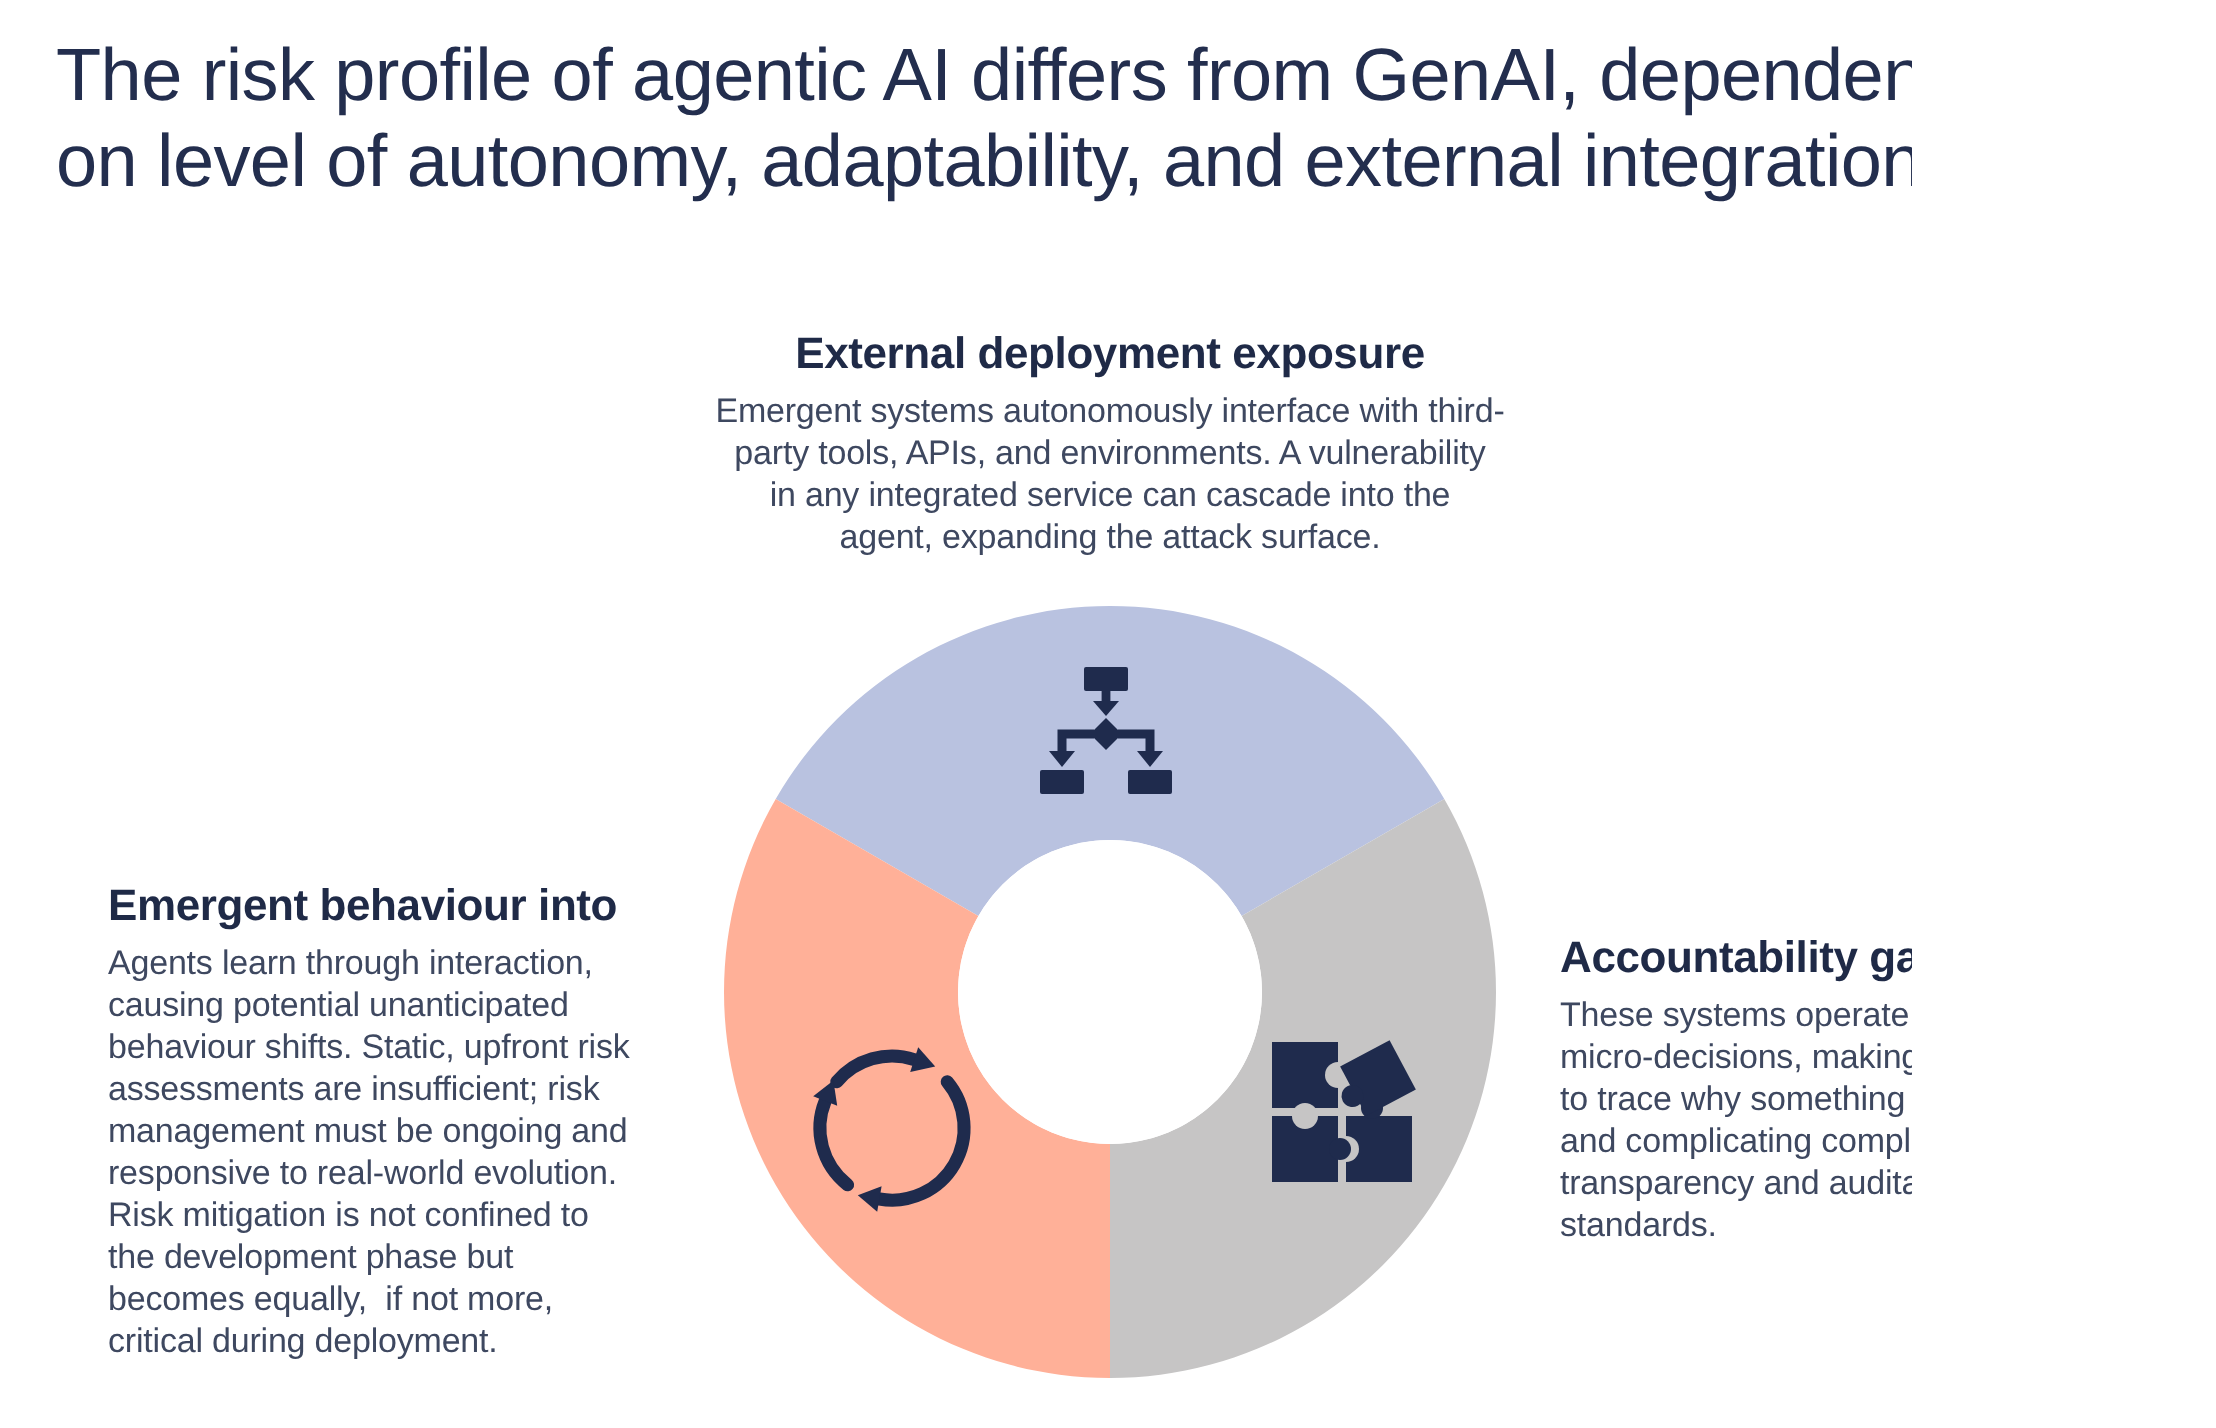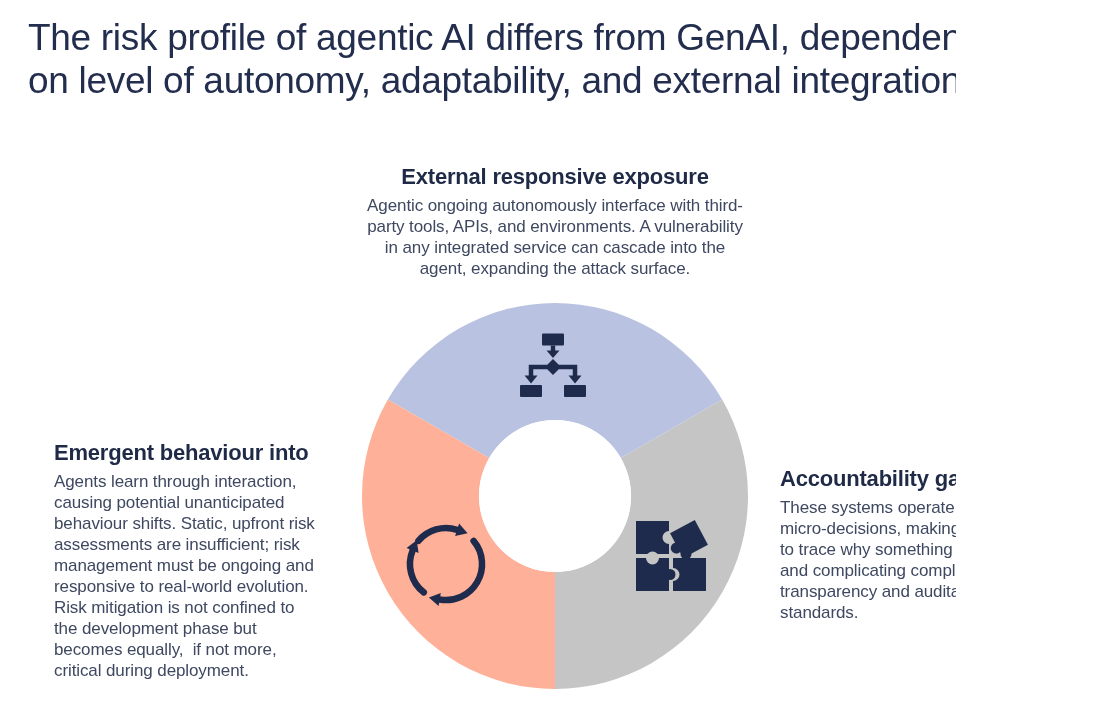--- a/index.html
+++ b/index.html
@@ -33,22 +33,22 @@
 </style>
 </head>
 <body>
 
 <div class="slide">
 
   <h1 class="page-title">The risk profile of agentic AI differs from GenAI, dependent
 on level of autonomy, adaptability, and external integration</h1>
 
   <section class="card card-top">
-    <h2>External responsive exposure</h2>
-    <p>Agentic ongoing autonomously interface with third-
+    <h2>External deployment exposure</h2>
+    <p>Emergent systems autonomously interface with third-
 party tools, APIs, and environments. A vulnerability
 in any integrated service can cascade into the
 agent, expanding the attack surface.</p>
   </section>
 
   <section class="card card-left">
     <h2>Emergent behaviour into</h2>
     <p>Agents learn through interaction,
 causing potential unanticipated
 behaviour shifts. Static, upfront risk

